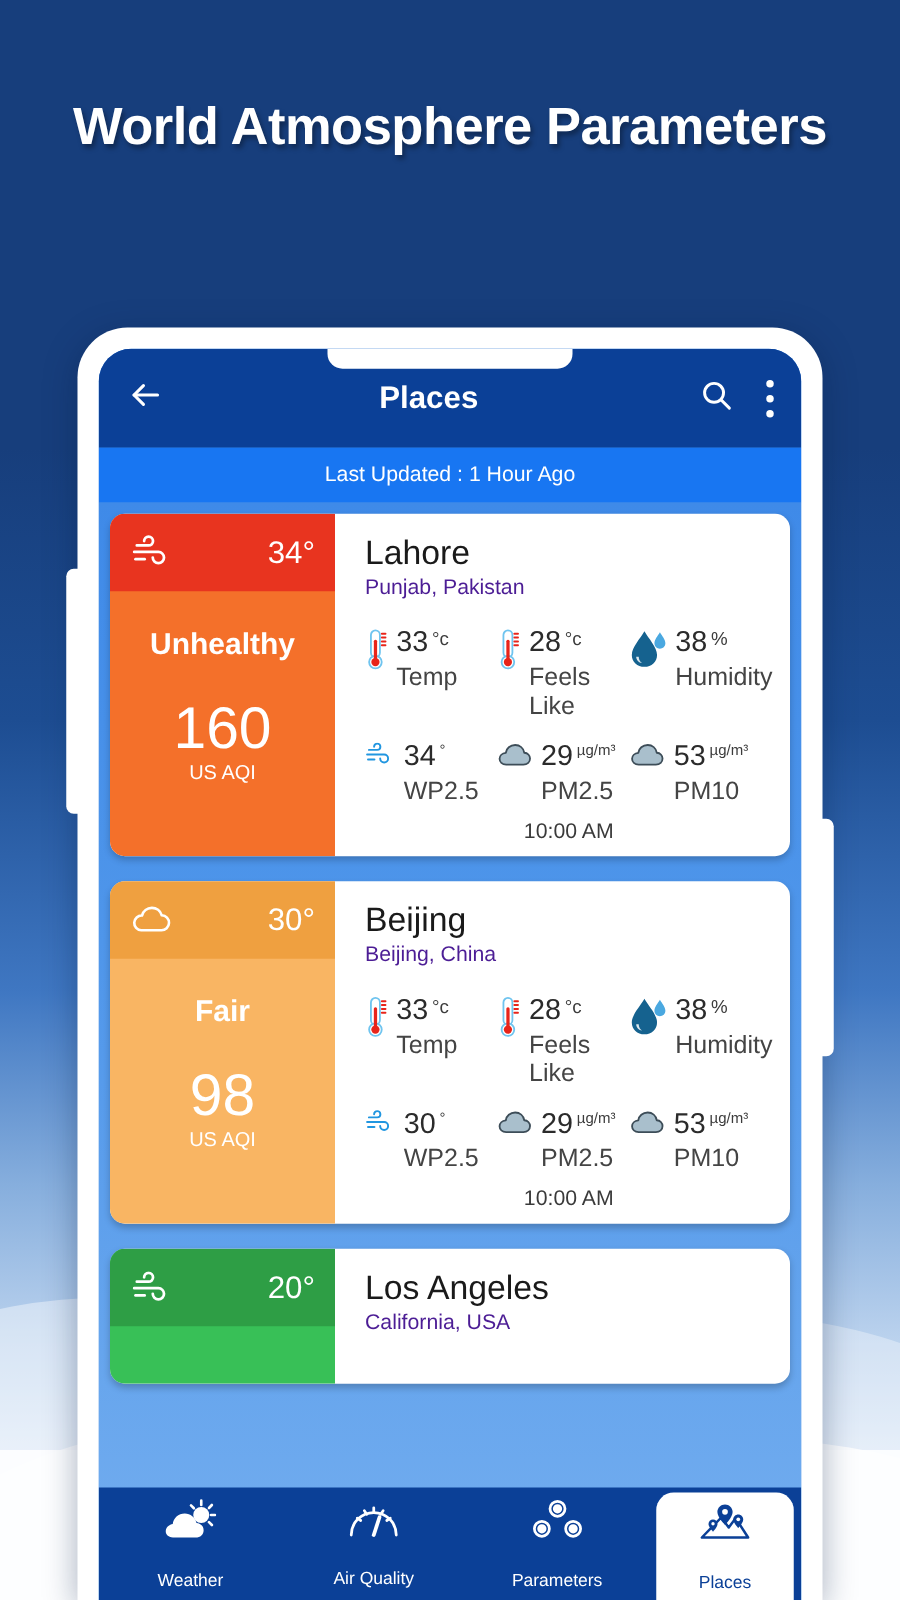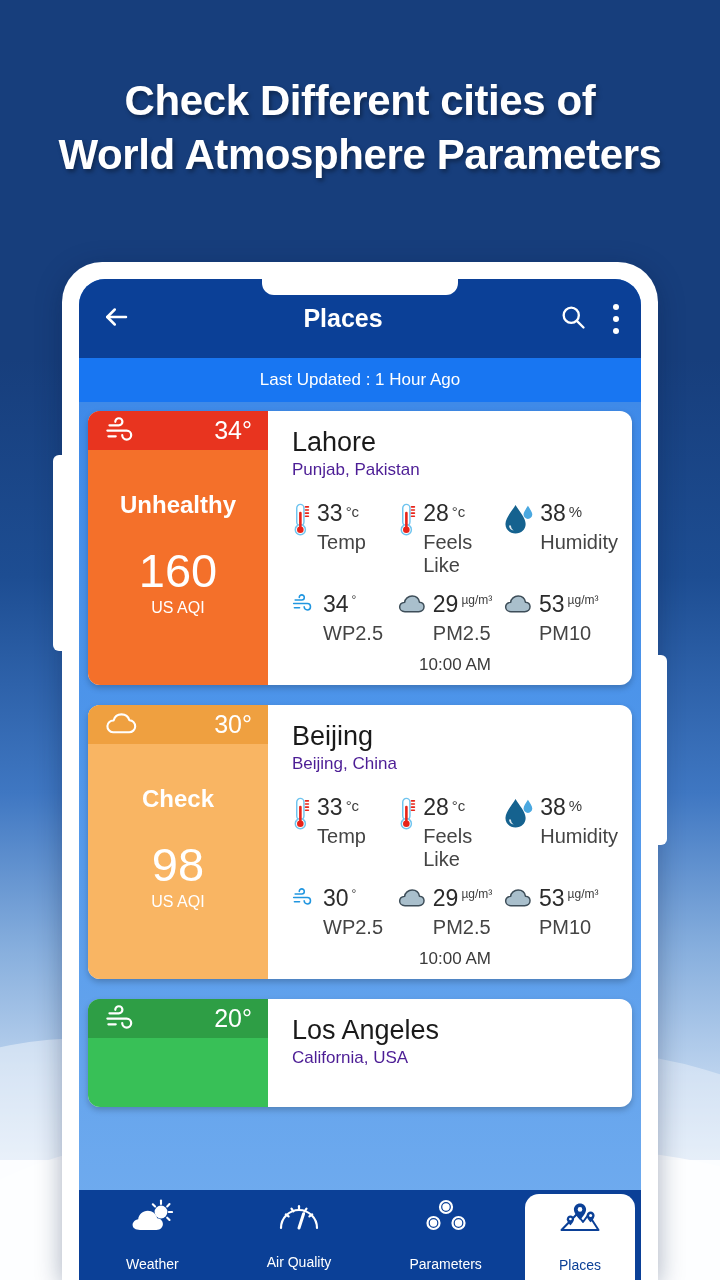--- a/index.html
+++ b/index.html
@@ -135,21 +135,21 @@
     margin-bottom: 20px;
     box-shadow: 0 3px 6px rgba(0,0,0,.22);
     min-height: 200px;
   }
   .card-left {
     width: 180px;
     flex: 0 0 180px;
     display: flex; flex-direction: column;
   }
   .left-head {
-    height: 39px;
+    height: 62px;
     display: flex; align-items: center; justify-content: space-between;
     padding: 0 16px 0 17px;
   }
   .left-temp { color: #ffffff; font-size: 25px; }
   .left-body {
     flex: 1;
     display: flex; flex-direction: column;
     align-items: center; justify-content: center;
     padding-bottom: 28px;
   }
@@ -213,21 +213,20 @@
 <div class="cloud-band">
   <div class="bg-cloud cl-a"></div>
   <div class="bg-cloud cl-b"></div>
   <div class="bg-cloud cl-c"></div>
   <div class="bg-cloud cl-d"></div>
   <div class="bg-cloud cl-e"></div>
   <div class="cl-f"></div>
 </div>
 
 <div class="headline">
-  <span>Check Different cities of</span>
   <span class="l2">World Atmosphere Parameters</span>
 </div>
 
 <div class="phone">
   <div class="btn-left"></div>
   <div class="btn-right"></div>
 
   <div class="screen">
     <div class="notch"></div>
 
@@ -397,21 +396,21 @@
           <div class="card-left" style="background: rgb(249, 181, 99);">
             <div class="left-head" style="background: rgb(239, 160, 64);">
               <span style="display: inline-flex; align-items: center;">
                 <svg width="34" height="24.48" viewBox="0 0 34 24" fill="none" stroke="#ffffff" stroke-width="2.1" stroke-linecap="round" stroke-linejoin="round">
                   <path d="M8 20h16a6 6 0 0 0 .4-12A8.2 8.2 0 0 0 8.6 8.2 5.9 5.9 0 0 0 8 20z"></path>
                 </svg>
               </span>
               <span class="left-temp">30°</span>
             </div>
             <div class="left-body">
-              <div class="aqi-label">Check</div>
+              <div class="aqi-label">Fair</div>
               <div class="aqi-value">98</div>
               <div class="aqi-unit">US AQI</div>
             </div>
           </div>
           <div class="card-right">
             <div class="city">Beijing</div>
             <div class="region">Beijing, China</div>
             <div class="metrics">
               <div class="metric">
                 <span class="m-ic" style="display: inline-flex; align-items: center;">

